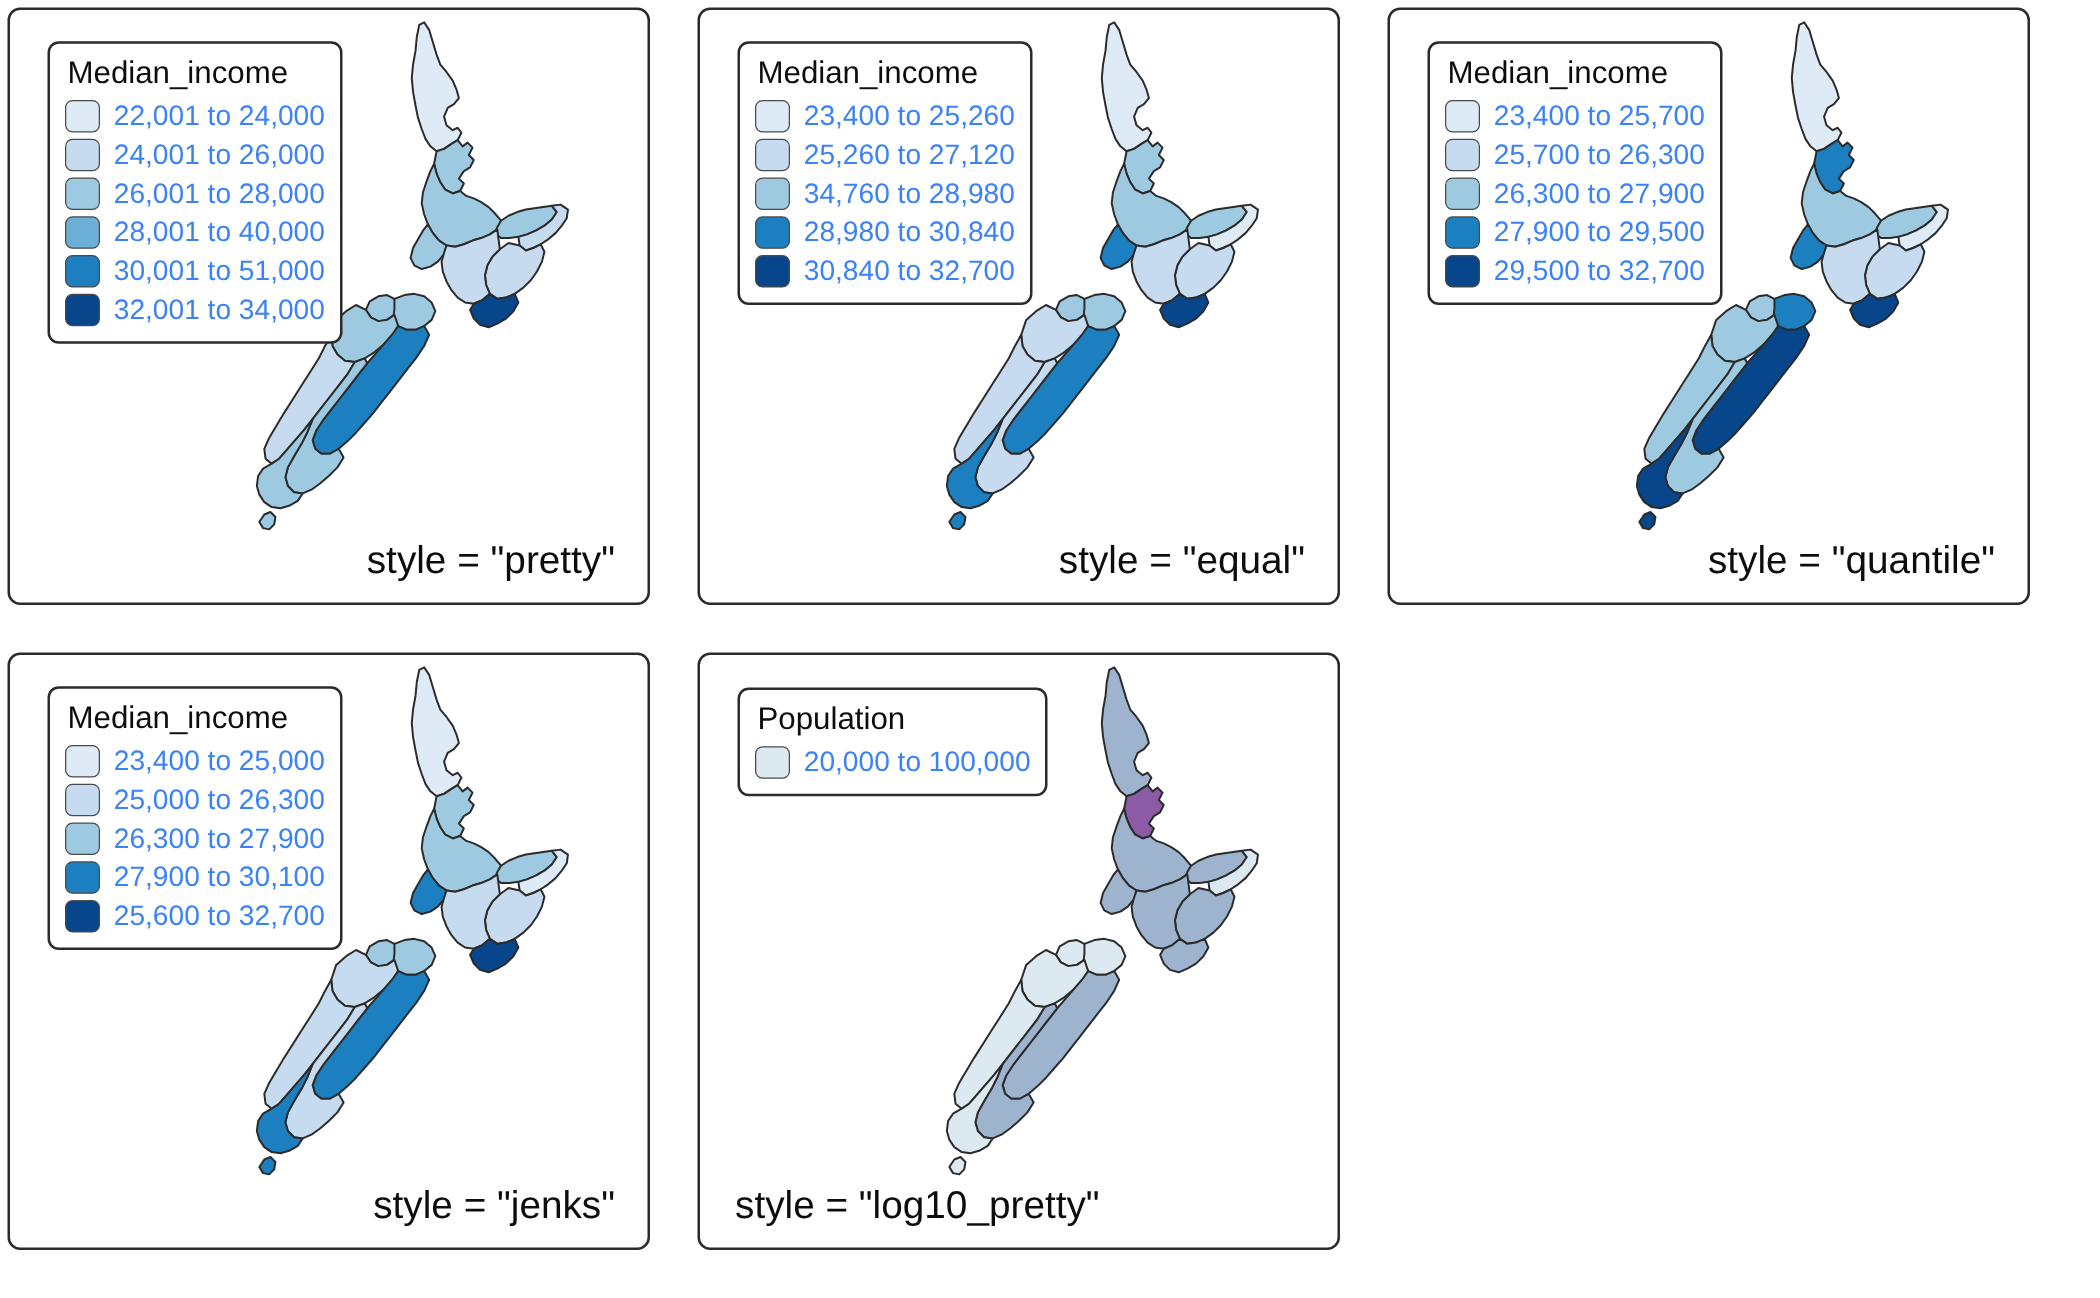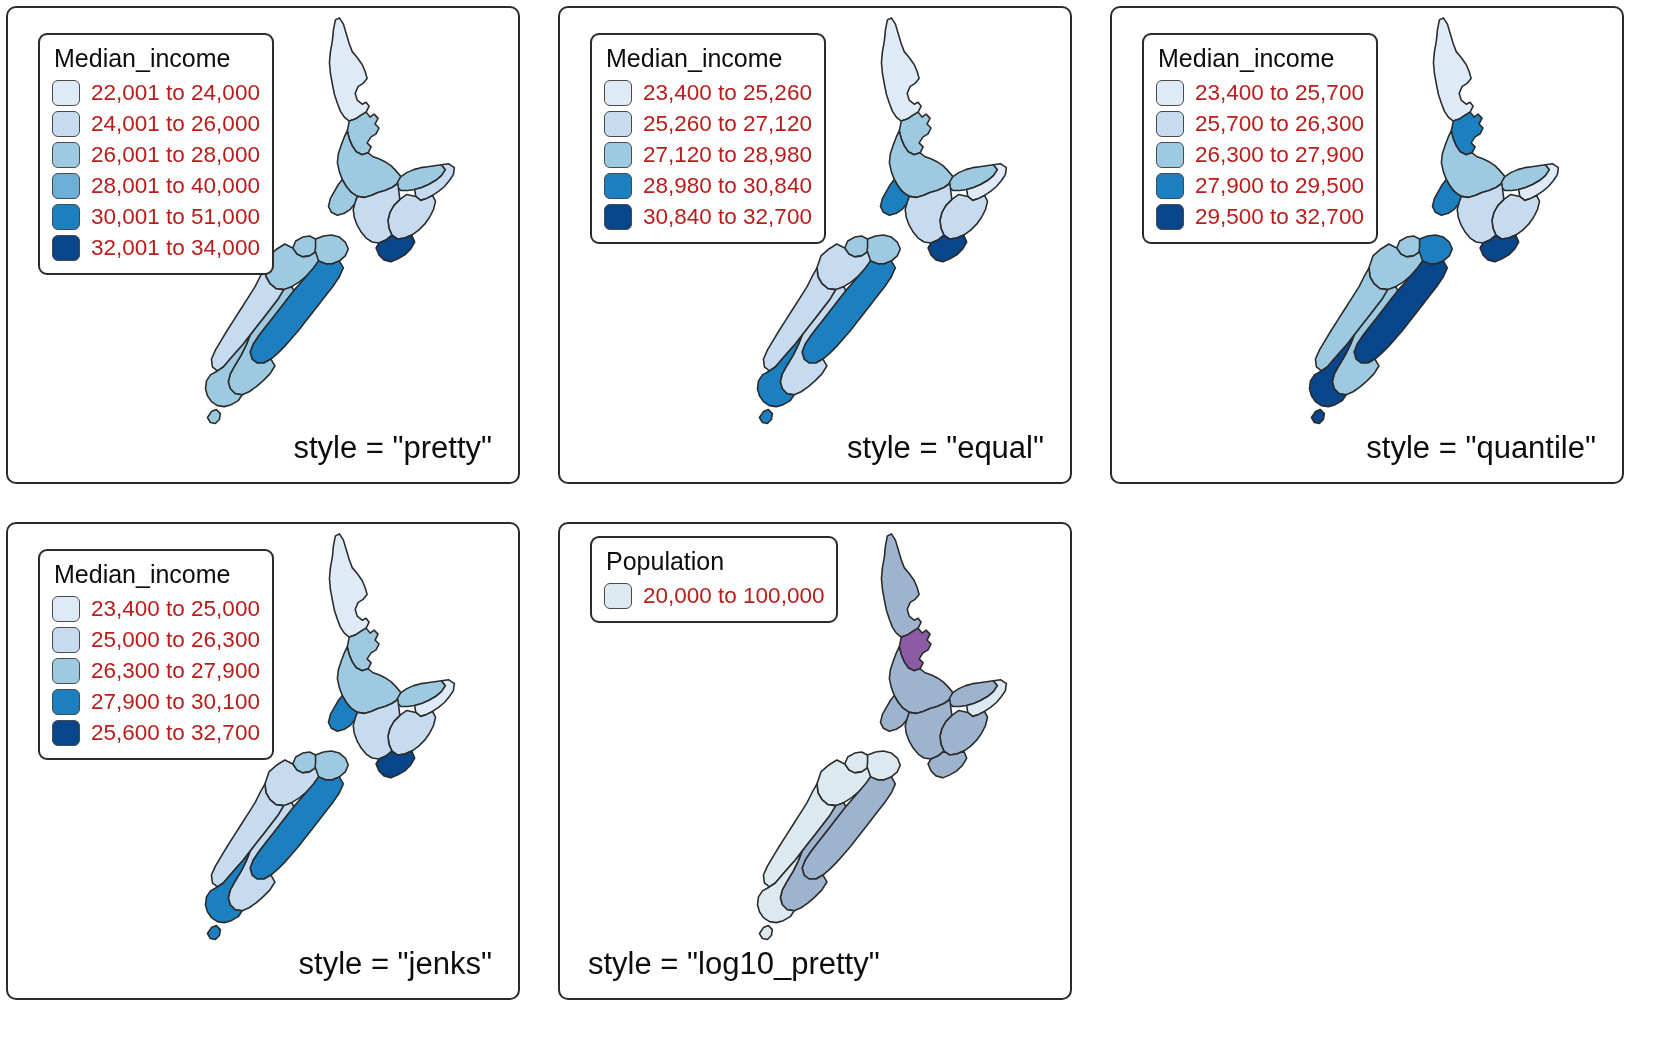--- a/index.html
+++ b/index.html
@@ -11,23 +11,23 @@
          background:#fff;overflow:hidden;}
   .panel.empty{border:none;background:transparent;}
   .mapwrap{position:absolute;inset:0;}
   .mapwrap svg{position:absolute;top:0;left:0;width:100%;height:100%;}
   .legend{position:absolute;left:30px;top:25px;border:2px solid #2b2b2b;border-radius:9px;
           background:#fff;padding:8px 12px 10px 12px;z-index:5;}
   .legend-title{font-size:25px;color:#0d0d0d;line-height:1.05;white-space:nowrap;margin:2px 0 6px 2px;}
   .legend-row{display:flex;align-items:center;height:31px;white-space:nowrap;}
   .swatch{width:28px;height:26px;border:1.6px solid #4a4a4a;border-radius:6px;
           margin-right:11px;flex:0 0 auto;box-sizing:border-box;}
-  .legend-label{font-size:22.5px;color:#b91c1c;}
+  .legend-label{font-size:22.5px;color:#3b82f6;}
   .caption{position:absolute;right:26px;bottom:16px;font-size:31px;color:#0d0d0d;white-space:nowrap;z-index:5;}
-  .p5 .legend{top:12px;}
+  .p5 .legend{top:26px;}
   .p5 .caption{right:auto;left:28px;}
 </style>
 </head>
 <body>
 
 <div id="grid">
     <div class="panel p1">
       <div class="mapwrap">
         <svg viewBox="0 0 514 478" preserveAspectRatio="xMidYMid meet">
           <path d="M330 12 L334 10 L338 16 L341 26 L344 36 L347 44 L352 50 L357 57 L360 64 L362 71 L358 76 L353 79 L350 86 L352 93 L357 97 L361 95 L364 99 L361 105 L356 108 L350 112 L344 114 L339 110 L335 104 L332 96 L329 87 L327 77 L325 66 L324 55 L325 44 L327 33 L328 22 Z" fill="#DEEBF7" stroke="#2b2b2b" stroke-width="1.6" stroke-linejoin="round"></path>
@@ -105,21 +105,21 @@
         <div class="legend-row">
           <span class="swatch" style="background: rgb(222, 235, 247);"></span>
           <span class="legend-label">23,400 to 25,260</span>
         </div>
         <div class="legend-row">
           <span class="swatch" style="background: rgb(198, 219, 239);"></span>
           <span class="legend-label">25,260 to 27,120</span>
         </div>
         <div class="legend-row">
           <span class="swatch" style="background: rgb(158, 202, 225);"></span>
-          <span class="legend-label">27,120 to 28,980</span>
+          <span class="legend-label">34,760 to 28,980</span>
         </div>
         <div class="legend-row">
           <span class="swatch" style="background: rgb(28, 127, 192);"></span>
           <span class="legend-label">28,980 to 30,840</span>
         </div>
         <div class="legend-row">
           <span class="swatch" style="background: rgb(8, 70, 139);"></span>
           <span class="legend-label">30,840 to 32,700</span>
         </div>
       </div>

